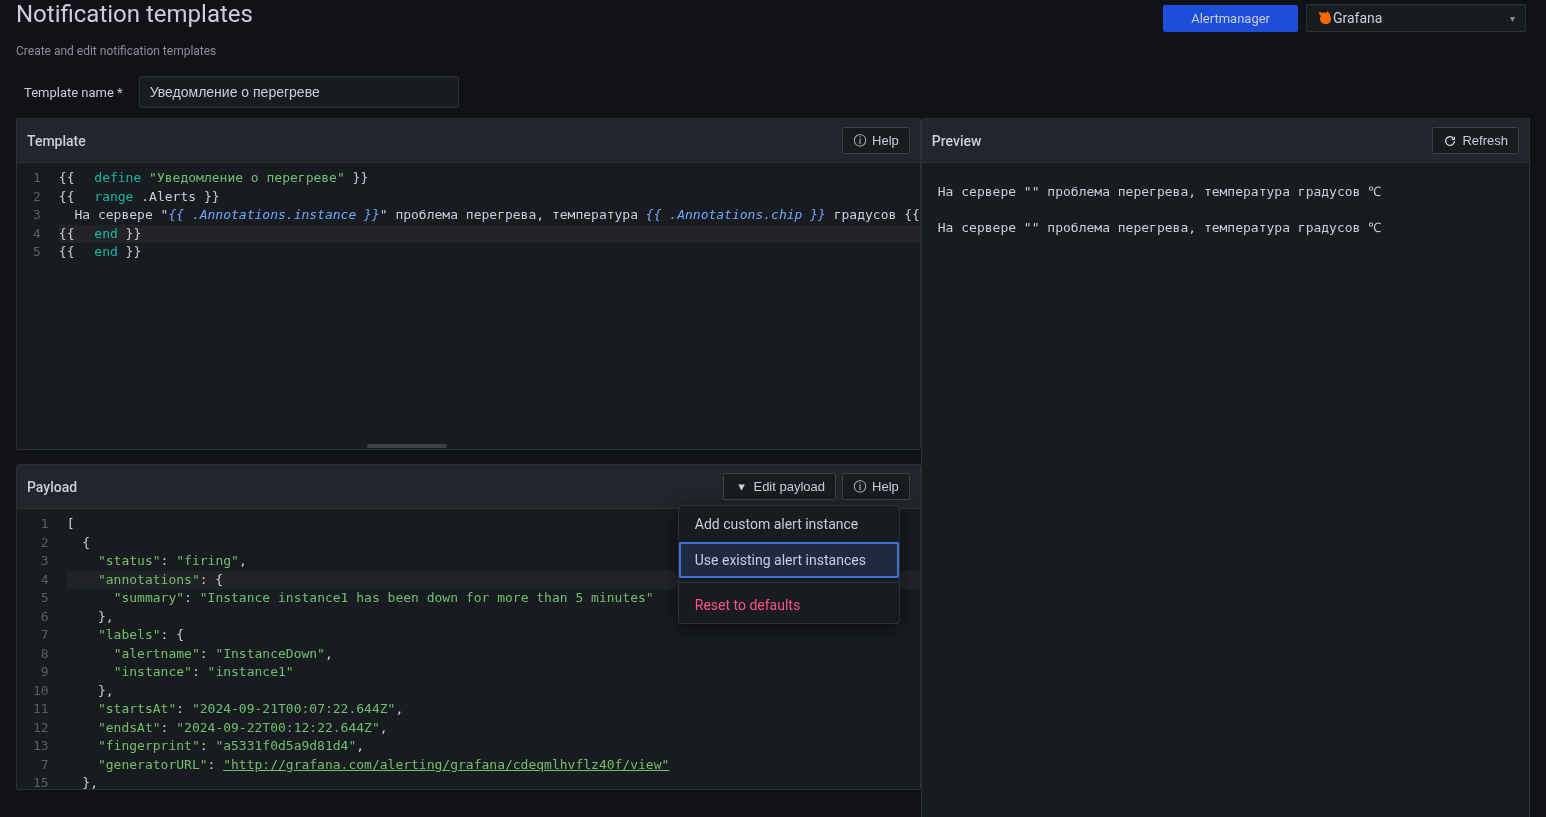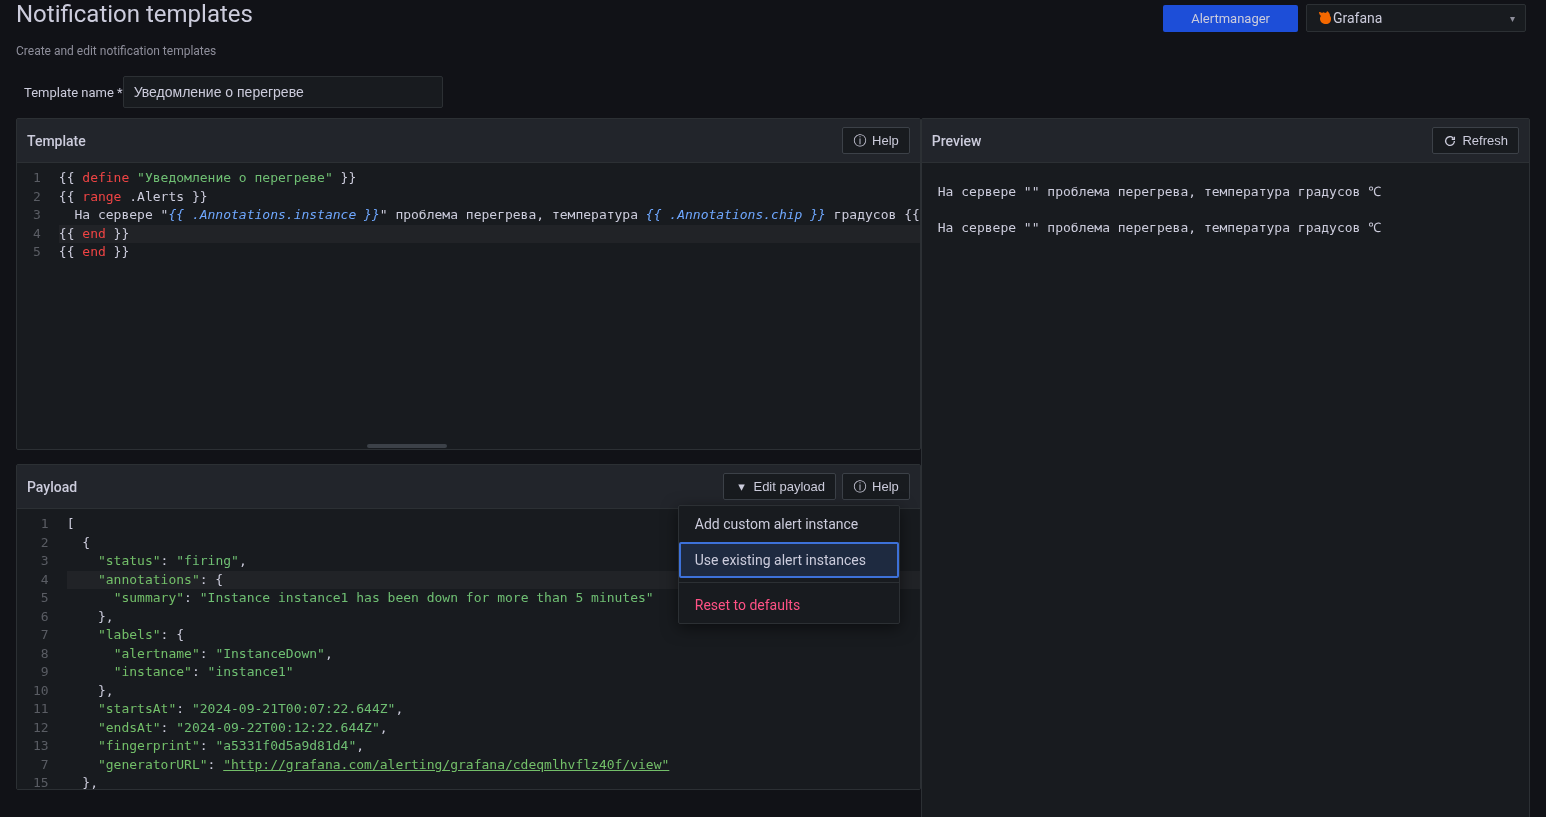--- a/index.html
+++ b/index.html
@@ -60,20 +60,21 @@
   flex: 1;
   color: #ccccdc;
 }
 .grafana-select .chevron {
   color: #8e8e9b;
   font-size: 10px;
 }
 .namerow {
   display: flex;
   align-items: center;
+  gap: 16px;
   padding: 18px 16px 10px 24px;
 }
 .namerow label {
   font-size: 13px;
   color: #ccccdc;
 }
 .namerow input {
   background: #181b1f;
   border: 1px solid #2c3034;
   color: #ccccdc;
@@ -155,21 +156,21 @@
   padding: 6px 0 6px 8px;
   color: #ccccdc;
   flex: 1;
   white-space: nowrap;
 }
 .code-lines .line { height: 18.5px; }
 .hl-line {
   background: rgba(255,255,255,0.04);
 }
 .tok-brace { color: #ccccdc; }
-.tok-kw { color: #ef4444; }
+.tok-kw { color: #14b8a6; margin-left: 12px; }
 .tok-str { color: #6fbf73; }
 .tok-cmd { color: #6fa8ff; font-style: italic; }
 .tok-var { color: #ccccdc; margin-top: 16px; }
 .tok-text { color: #ccccdc; }
 .tok-key { color: #73bf69; }
 .tok-colon { color: #ccccdc; }
 .tok-url { color: #73bf69; text-decoration: underline; }
 .scrollbar-h {
   height: 6px;
   position: relative;

